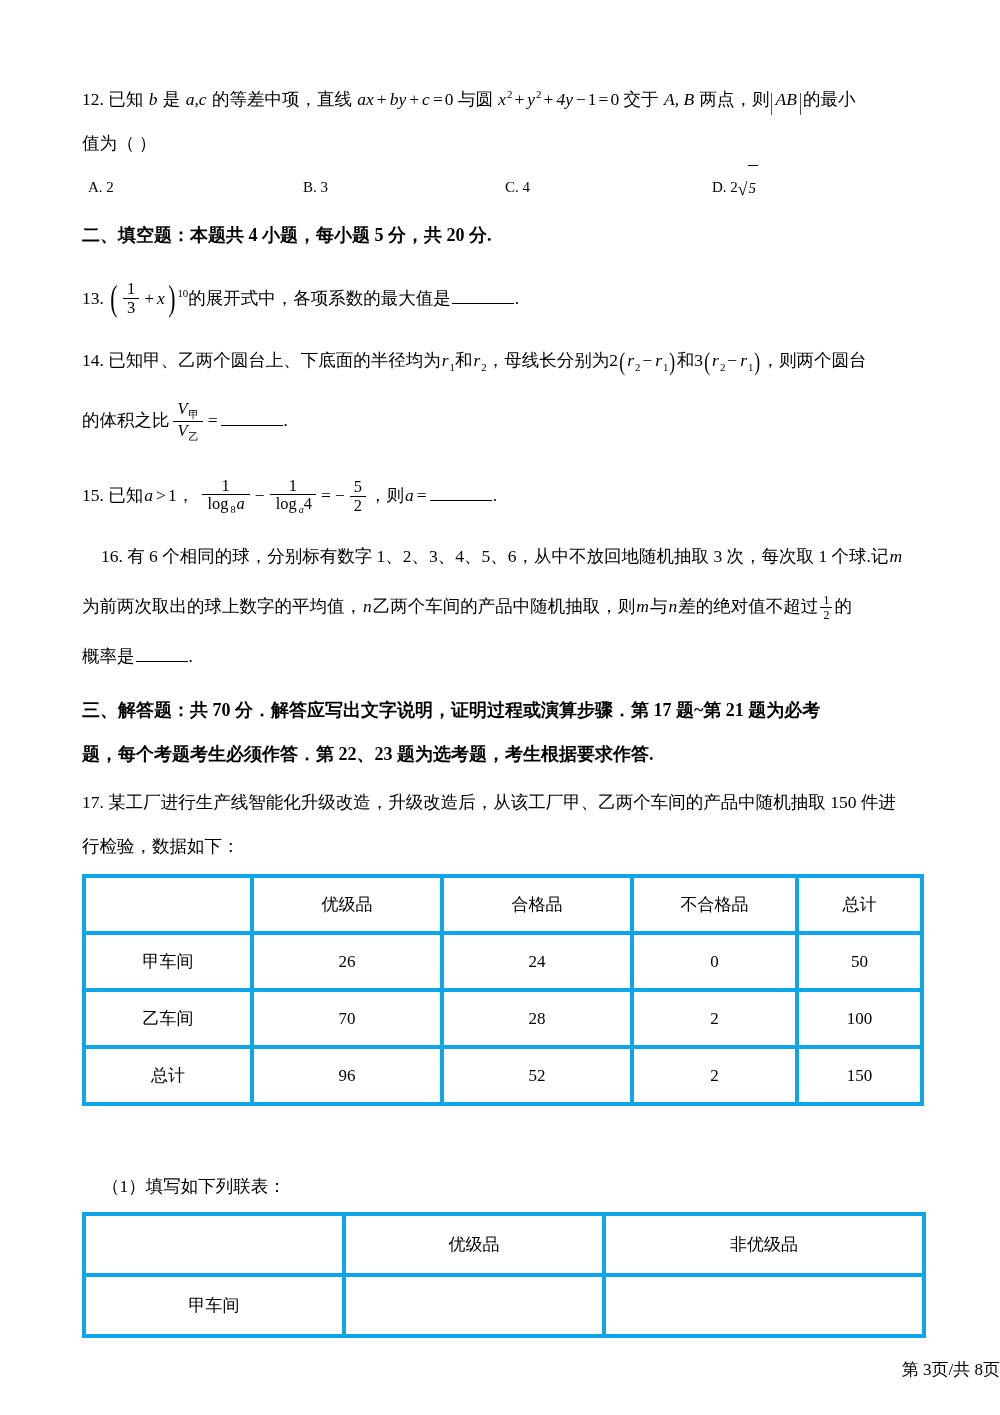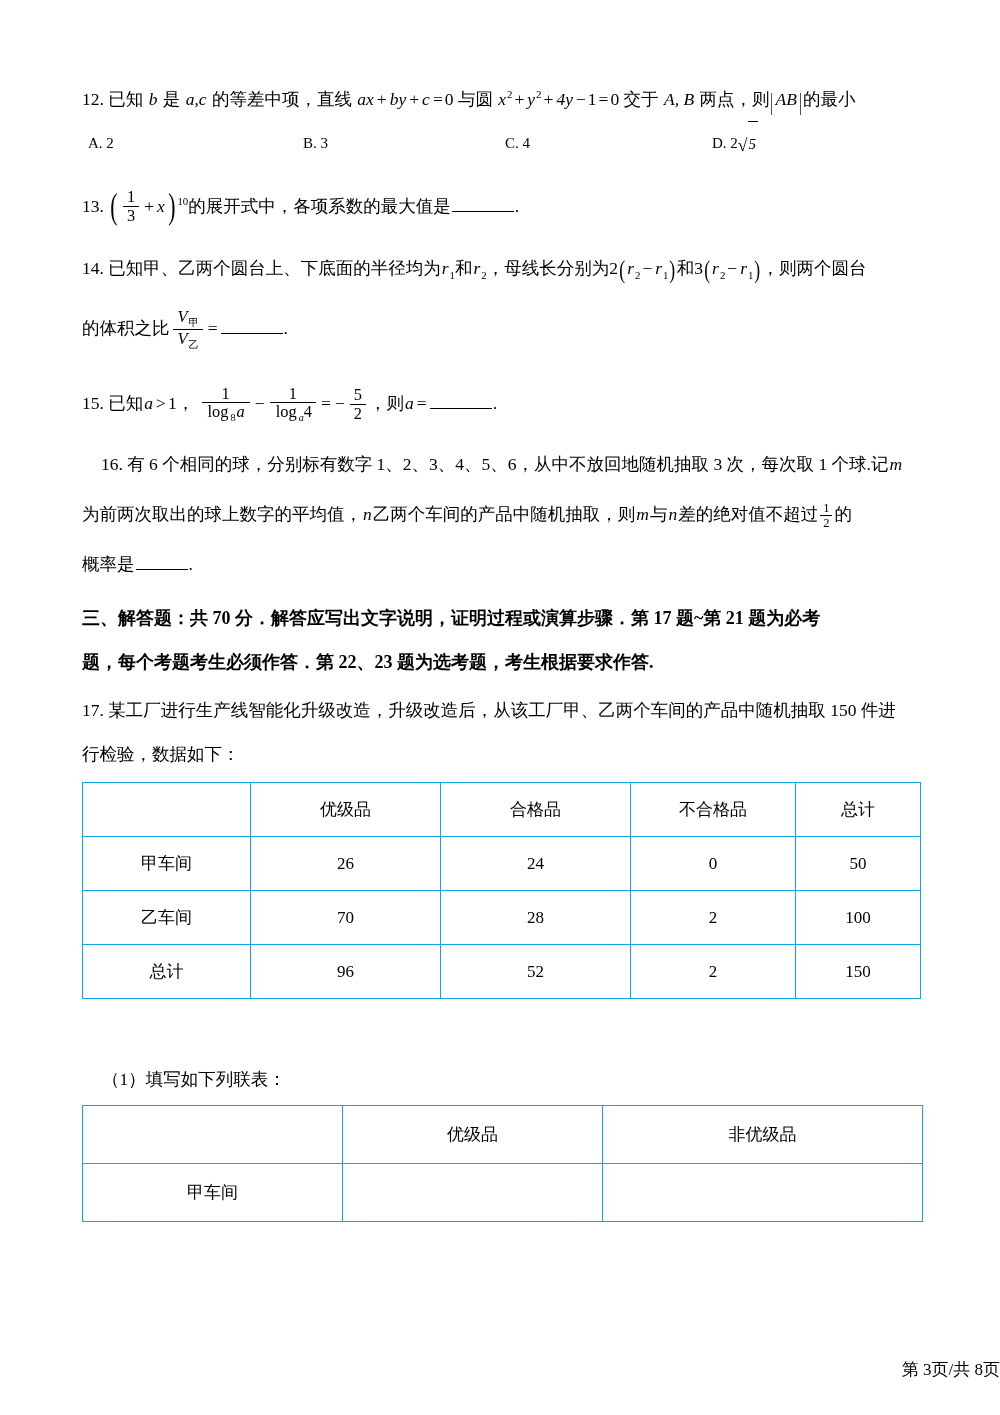--- a/index.html
+++ b/index.html
@@ -142,21 +142,21 @@
   }
 
   
   table.grid {
     border-collapse: collapse;
     table-layout: fixed;
     font-size: 17px;
     font-family: "Liberation Serif", serif;
   }
   table.grid td, table.grid th {
-    border: 1px solid #0ea5e9;
+    border: 4px solid #0ea5e9;
     text-align: center;
     vertical-align: middle;
     font-weight: normal;
     padding: 0;
   }
 
   #table-products { width: 838px; margin-left: 0; }
   #table-products td { height: 53px; }
 
   #table-contingency { width: 840px; margin-left: 0; }
@@ -190,28 +190,30 @@
         <span class="mi">a,c</span>
         <span>的等差中项，直线</span>
         <span class="mi">ax</span><span class="mop">+</span><span class="mi">by</span><span class="mop">+</span><span class="mi">c</span><span class="mop">=</span><span class="mn">0</span>
         <span>与圆</span>
         <span class="mi">x</span><sup class="smn">2</sup><span class="mop">+</span><span class="mi">y</span><sup class="smn">2</sup><span class="mop">+</span><span class="mi">4y</span><span class="mop">−</span><span class="mn">1</span><span class="mop">=</span><span class="mn">0</span>
         <span>交于</span>
         <span class="mi">A, B</span>
         <span>两点，则</span><span class="absbar">|</span><span class="mi">AB</span><span class="absbar">|</span><span>的最小</span>
       </span>
     </div>
+    <div class="line">值为（    ）</div>
 
     <div class="choices">
       <span style="left:6px;">A. 2</span>
       <span style="left:221px;">B. 3</span>
       <span style="left:423px;">C. 4</span>
       <span style="left:630px;"><span>D. 2</span><span class="radwrap"><span class="radsign">√</span><span class="radbody">5</span></span></span>
     </div>
 
+    <div class="bold-head" style="margin-top:4px;">二、填空题：本题共 4 小题，每小题 5 分，共 20 分.</div>
 
     <div class="para" style="line-height:60px; margin-top:6px;">
       <span class="mn">13.</span>
       <span class="bigparen">(</span><span class="frac"><span class="num mn">1</span><span class="den mn">3</span></span><span class="mop">+</span><span class="mi">x</span><span class="bigparen">)</span><sup class="smn">10</sup><span>的展开式中，各项系数的最大值是</span><span class="blank"></span><span>.</span>
     </div>
 
     <div class="para" style="margin-top:10px;">
       <span class="line">
         <span class="mn">14.</span>
         <span>已知甲、乙两个圆台上、下底面的半径均为</span><span class="mi">r</span><sub class="smn">1</sub><span>和</span><span class="mi">r</span><sub class="smn">2</sub><span>，母线长分别为</span><span class="mn">2</span><span class="midparen">(</span><span class="mi">r</span><sub class="smn">2</sub><span class="mop">−</span><span class="mi">r</span><sub class="smn">1</sub><span class="midparen">)</span><span>和</span><span class="mn">3</span><span class="midparen">(</span><span class="mi">r</span><sub class="smn">2</sub><span class="mop">−</span><span class="mi">r</span><sub class="smn">1</sub><span class="midparen">)</span><span>，则两个圆台</span>

